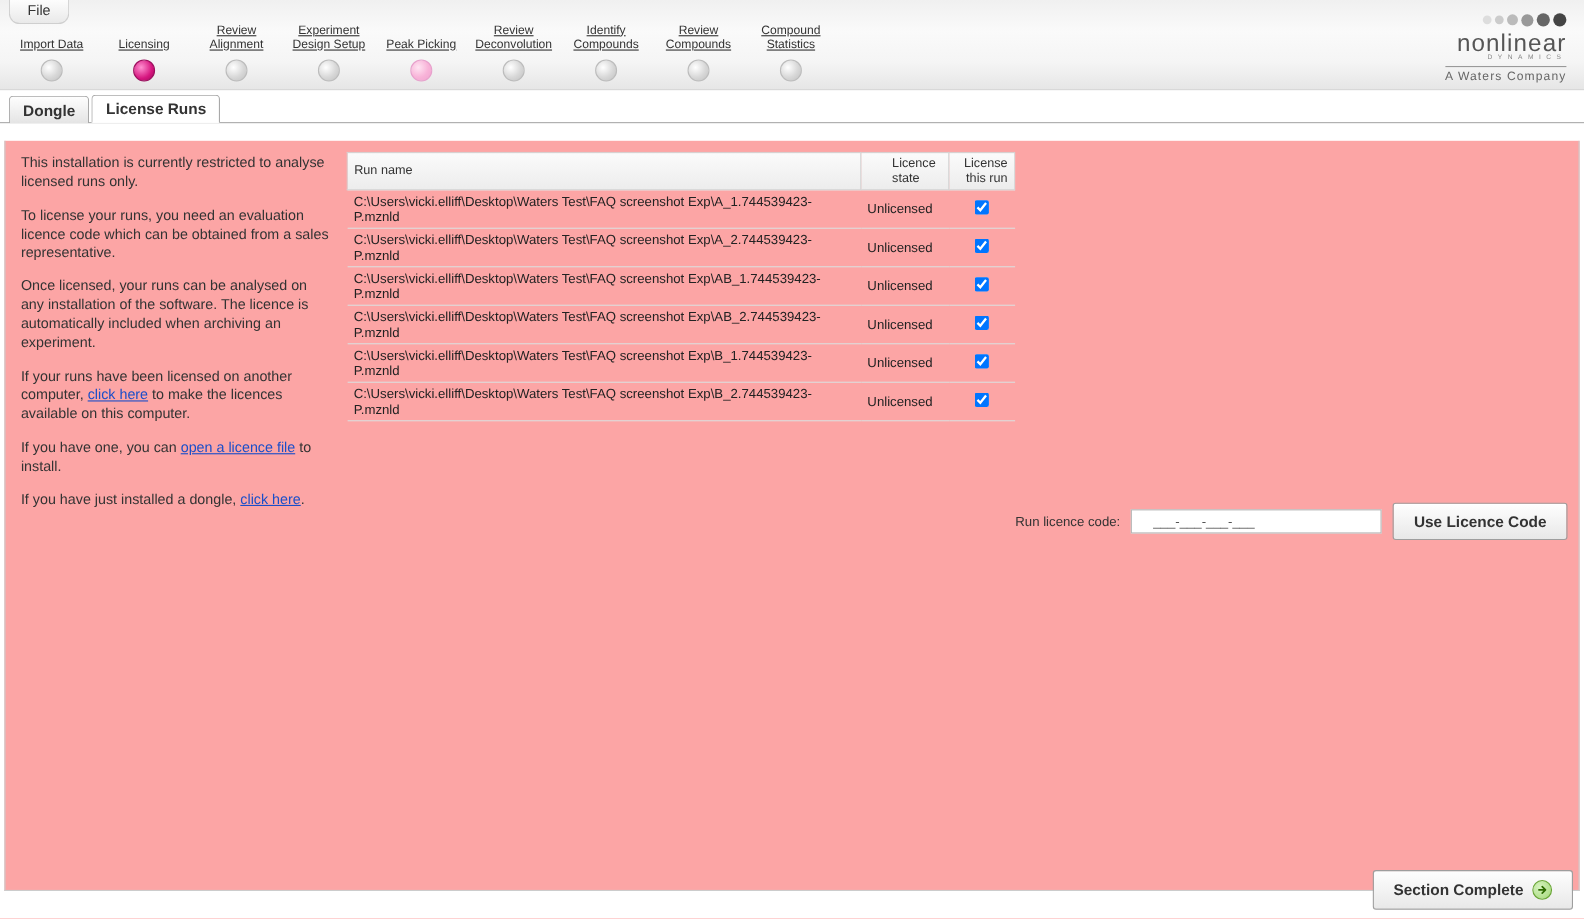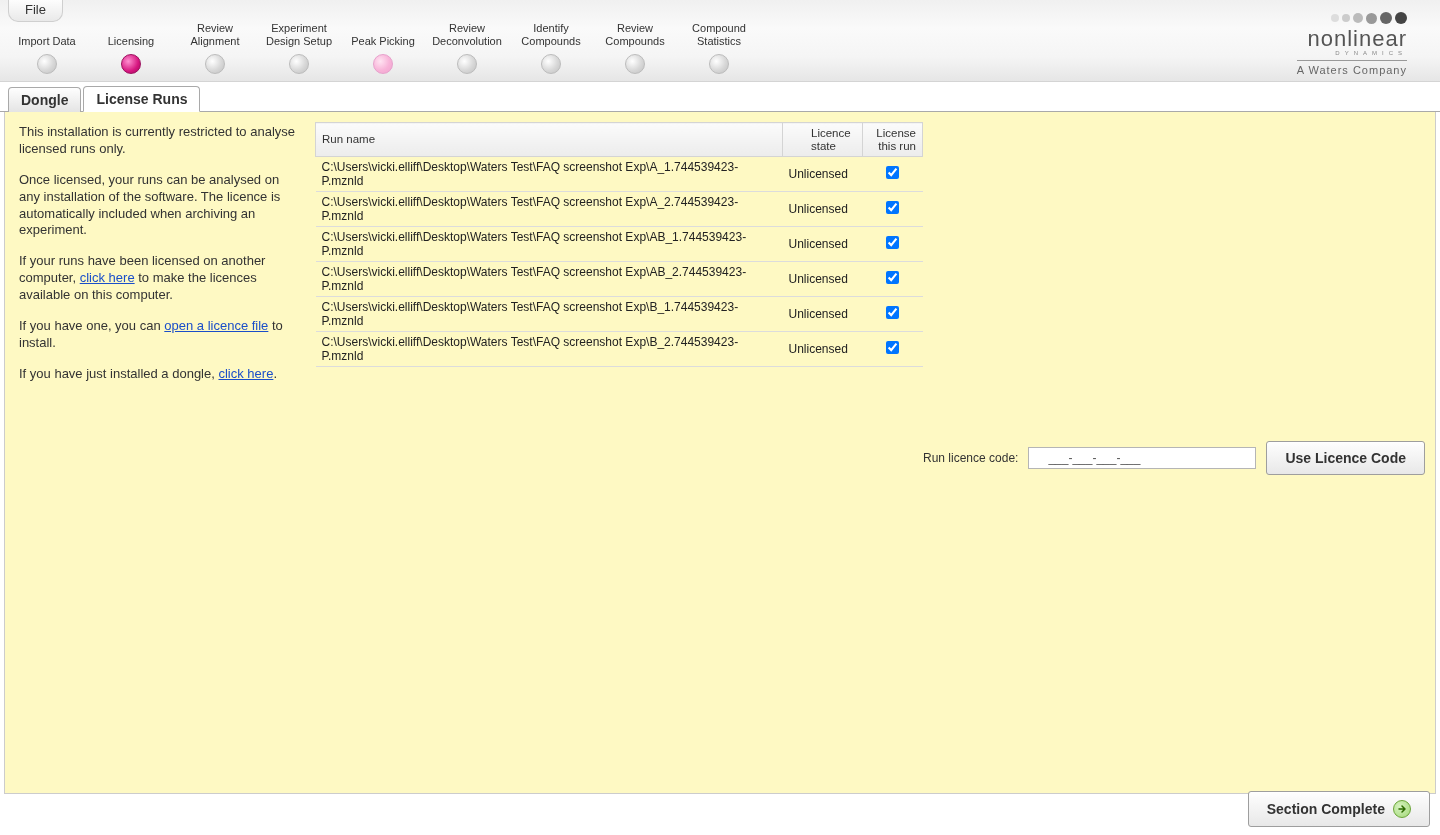--- a/index.html
+++ b/index.html
@@ -45,39 +45,40 @@
     }
     .workflow-step .label {
       font-size: 11px;
       text-align: center;
       line-height: 1.2;
       height: 28px;
       display: flex;
       align-items: flex-end;
       justify-content: center;
       color: #333;
+      text-decoration: underline;
     }
     .workflow-step .dot {
       width: 20px; height: 20px;
       border-radius: 50%;
       margin-top: 6px;
       background: radial-gradient(circle at 35% 35%, #ffffff, #d8d8d8 55%, #c0c0c0);
       border: 1px solid #bcbcbc;
     }
     .workflow-step.active .dot {
       background: radial-gradient(circle at 35% 35%, #ff8fd0, #d6167f 60%, #a0085a);
       border: 1px solid #9c0f5e;
     }
     .workflow-step.pink .dot {
       background: radial-gradient(circle at 35% 35%, #ffe4f2, #f8b3d8 55%, #f0a3cf);
       border: 1px solid #e7a1cc;
     }
     .logo-area {
       position: absolute;
-      right: 33px; top: 12px;
+      right: 16px; top: 12px;
       text-align: right;
     }
     .logo-dots {
       display: flex;
       gap: 3px;
       justify-content: flex-end;
       align-items: center;
       margin-bottom: 2px;
     }
     .logo-dots span {
@@ -129,23 +130,23 @@
     }
     .tab.active {
       background: #fff;
       border-bottom: 1px solid #fff;
       top:1px;
     }
     .content {
       display: flex;
       border: 1px solid #ccc;
       border-top: none;
-      margin: 0 4px;
+      margin: 16px 4px;
       height: 682px;
-      background: #fef9c3;
+      background: #fca5a5;
     }
     .side-text {
       width: 304px;
       padding: 12px 10px 10px 14px;
       font-size: 13px;
       line-height: 1.3;
       color: #333;
     }
     .side-text p { margin-bottom: 14px; }
     .side-text a { color: #1a4ec9; text-decoration: underline; cursor: pointer; }
@@ -290,20 +291,21 @@
 </div>
 
 <div class="tab-strip" id="tabstrip">
     <div class="tab">Dongle</div>
     <div class="tab active">License Runs</div>
   </div>
 
 <div class="content">
   <div class="side-text">
     <p>This installation is currently restricted to analyse licensed runs only.</p>
+    <p>To license your runs, you need an evaluation licence code which can be obtained from a sales representative.</p>
     <p>Once licensed, your runs can be analysed on any installation of the software. The licence is automatically included when archiving an experiment.</p>
     <p><span>If your runs have been licensed on another computer, </span><a>click here</a><span> to make the licences available on this computer.</span></p>
     <p><span>If you have one, you can </span><a>open a licence file</a><span> to install.</span></p>
     <p><span>If you have just installed a dongle, </span><a>click here</a><span>.</span></p>
   </div>
   <div class="main-area">
     <div class="table-wrap">
       <table class="runs">
         <thead>
           <tr>

